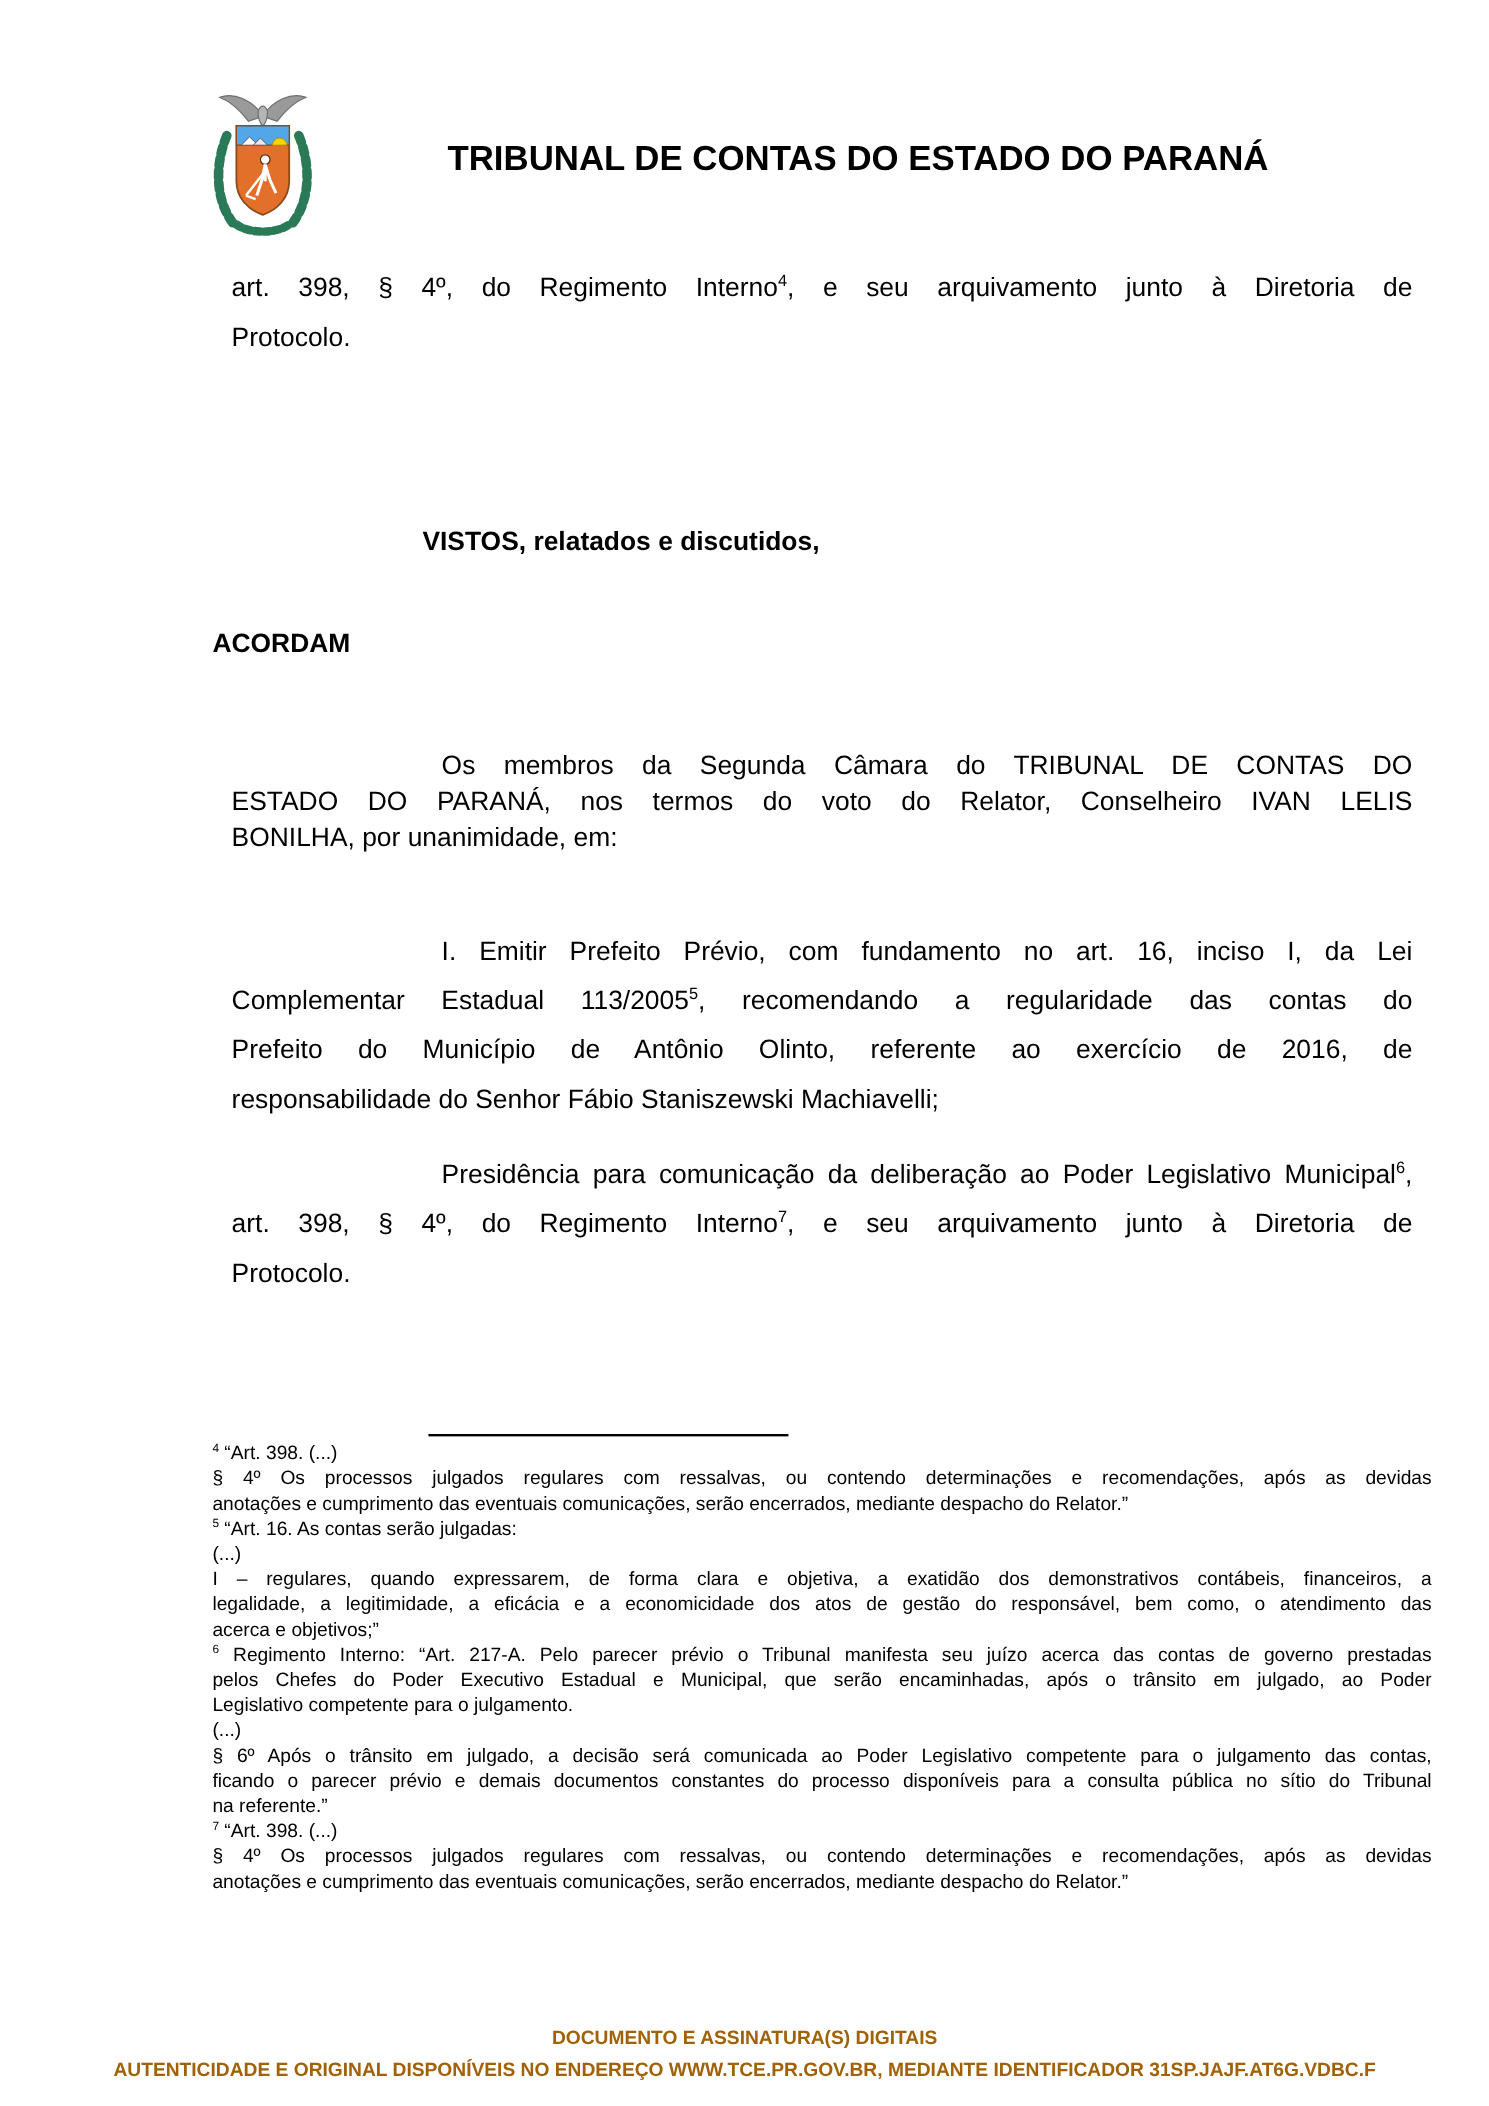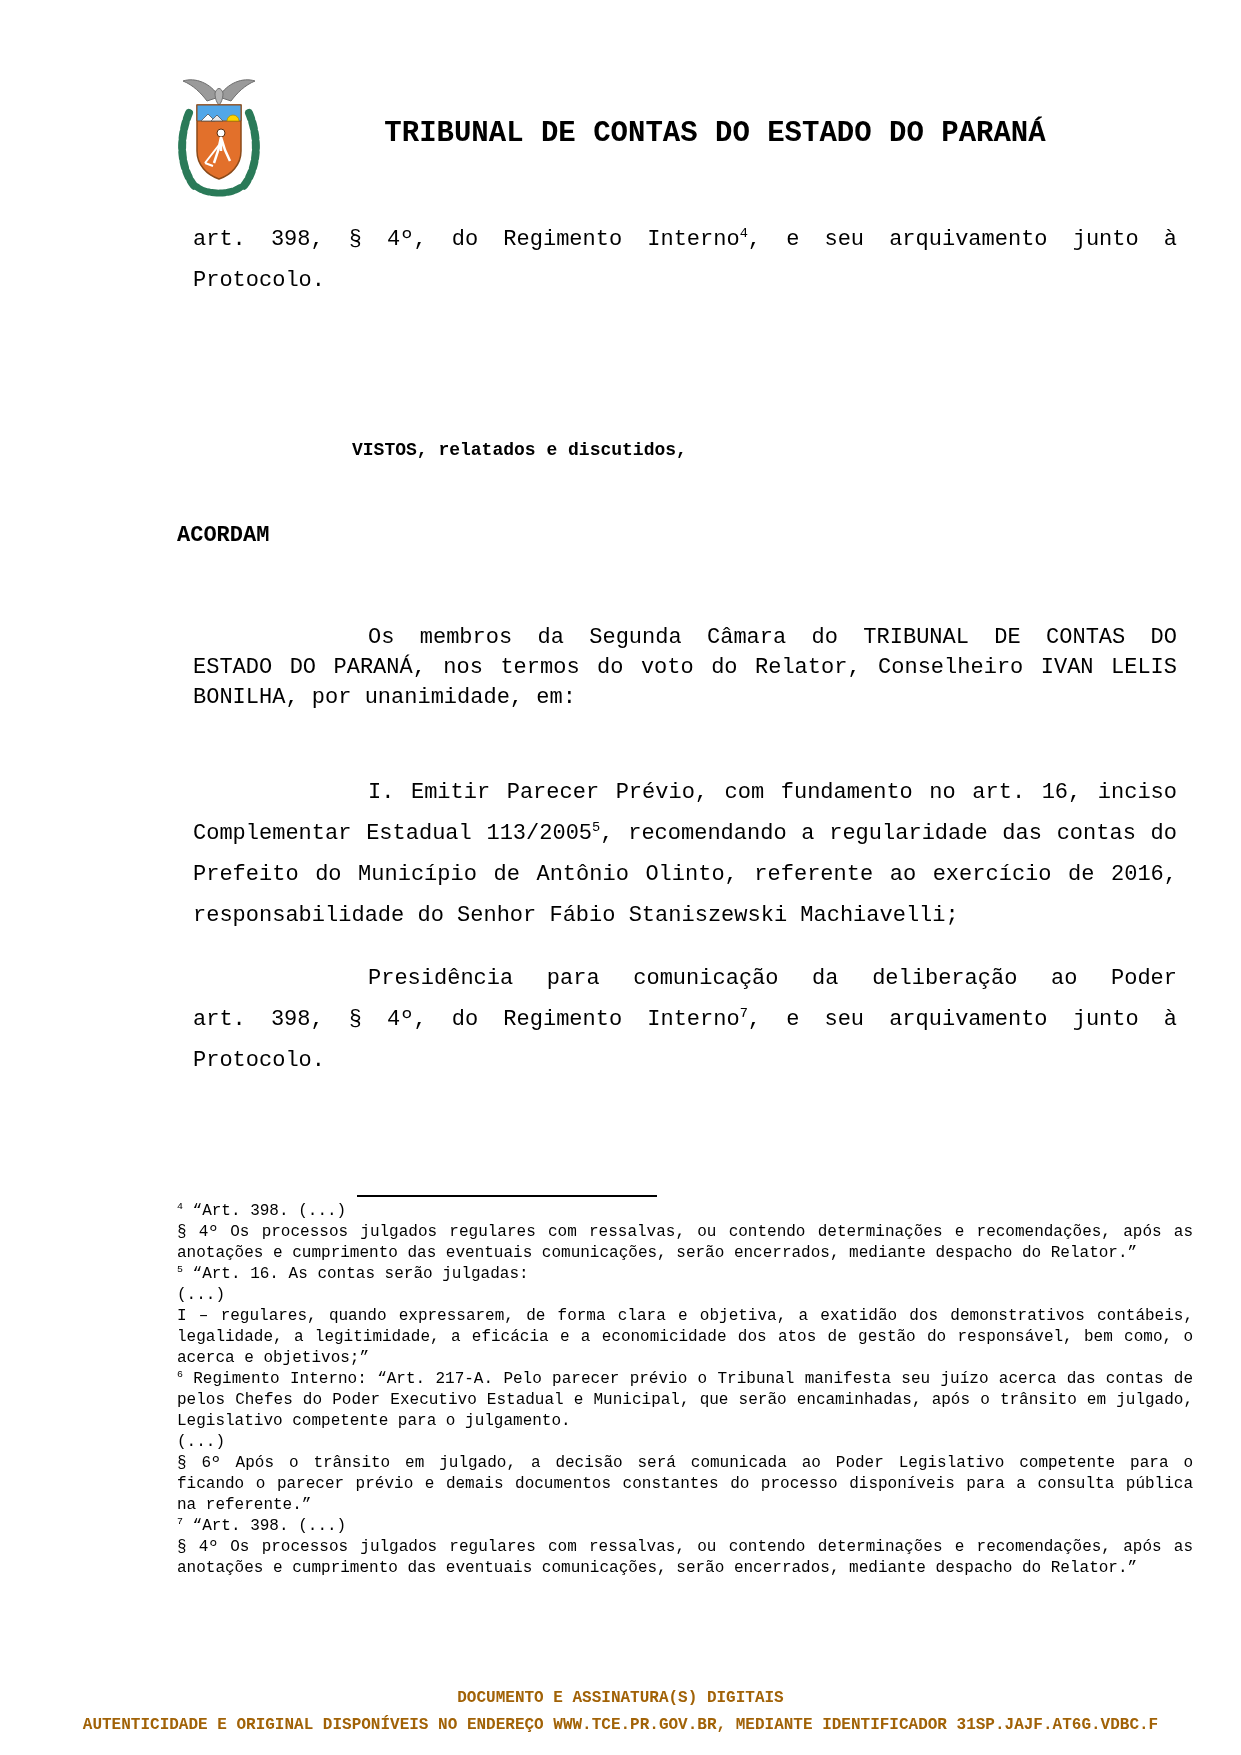--- a/index.html
+++ b/index.html
@@ -3,41 +3,41 @@
 <meta charset="utf-8">
 <style>
   html,body { margin:0; padding:0; background:#ffffff; }
   .page {
     position:relative;
     width:1241px; height:1755px;
     margin:0 auto;
     background:#ffffff;
     box-sizing:border-box;
     padding:75px 48px 0 177px;
-    font-family:Liberation Mono, monospace;
+    font-family:Liberation Sans, sans-serif;
     color:#000;
     overflow:hidden;
   }
   
   .hdr { position:relative; height:130px; }
   .logo { position:absolute; left:-2px; top:0; width:88px; height:124px; }
   .doc-title {
     position:absolute; left:130px; right:70px; top:42px;
     margin:0; text-align:center;
     font-size:29px; font-weight:bold; letter-spacing:0px;
     white-space:nowrap;
   }
   
   .bpar { margin:16px; }
   .bpar .tline { height:41px; line-height:41px; font-size:22px; text-align:justify; }
   .bpar .tline.just { overflow:hidden; }
   .bpar .tline.just::after { content:""; display:inline-block; width:100%; height:0; }
   .indent .tline:first-child { text-indent:175px; }
   .p-cont   { margin-top:14px; }
-  .p-vistos { margin-top:129px; font-size:18px; font-weight:bold; padding-left:175px; height:41px; line-height:41px; }
+  .p-vistos { margin-top:129px; font-size:22px; font-weight:bold; padding-left:175px; height:41px; line-height:41px; }
   .p-acordam{ margin-top:44px; font-size:22px; font-weight:bold; margin-right:64px; height:41px; line-height:41px; }
   .p-membros .tline { height:30px; line-height:30px; }
   .p-membros { margin-top:67px; }
   .p-item1 { margin-top:59px; }
   .p-item2 { margin-top:22px; }
   sup { font-size:0.62em; line-height:0; vertical-align:super; }
   
   .fn-sep { margin:114px 0 0 180px; width:300px; border-top:2px solid #000; }
   .footnotes { margin-top:4px; }
   .footnote .tline { height:21px; line-height:21px; font-size:16px; text-align:justify; }
@@ -91,21 +91,21 @@
 
     <div class="p-acordam">ACORDAM</div>
 
     <div class="bpar p-membros indent">
         <div class="tline just">Os membros da Segunda Câmara do TRIBUNAL DE CONTAS DO</div>
         <div class="tline just">ESTADO DO PARANÁ, nos termos do voto do Relator, Conselheiro IVAN LELIS</div>
         <div class="tline">BONILHA, por unanimidade, em:</div>
       </div>
 
     <div class="bpar p-item1 indent">
-        <div class="tline just">I. Emitir Parecer Prévio, com fundamento no art. 16, inciso I, da Lei</div>
+        <div class="tline just">I. Emitir Prefeito Prévio, com fundamento no art. 16, inciso I, da Lei</div>
         <div class="tline just">Complementar Estadual 113/2005<sup>5</sup>, recomendando a regularidade das contas do</div>
         <div class="tline just">Prefeito do Município de Antônio Olinto, referente ao exercício de 2016, de</div>
         <div class="tline">responsabilidade do Senhor Fábio Staniszewski Machiavelli;</div>
       </div>
 
     <div class="bpar p-item2 indent">
         <div class="tline just">Presidência para comunicação da deliberação ao Poder Legislativo Municipal<sup>6</sup>,</div>
         <div class="tline just">art. 398, § 4º, do Regimento Interno<sup>7</sup>, e seu arquivamento junto à Diretoria de</div>
         <div class="tline">Protocolo.</div>
       </div>

